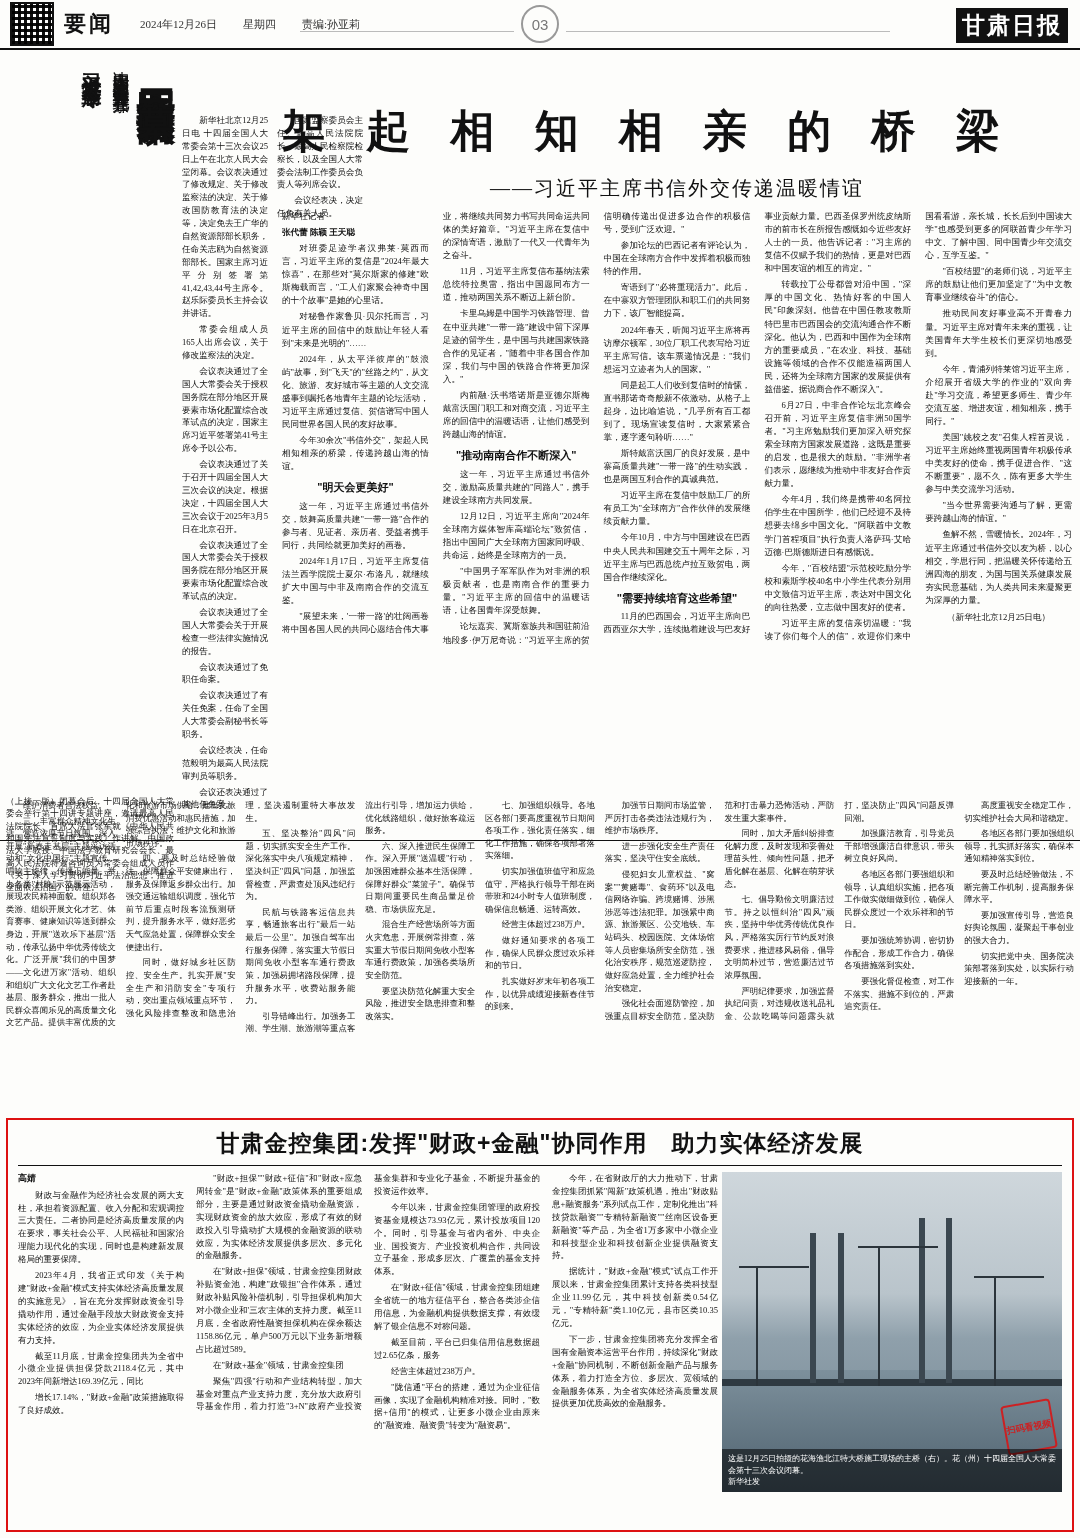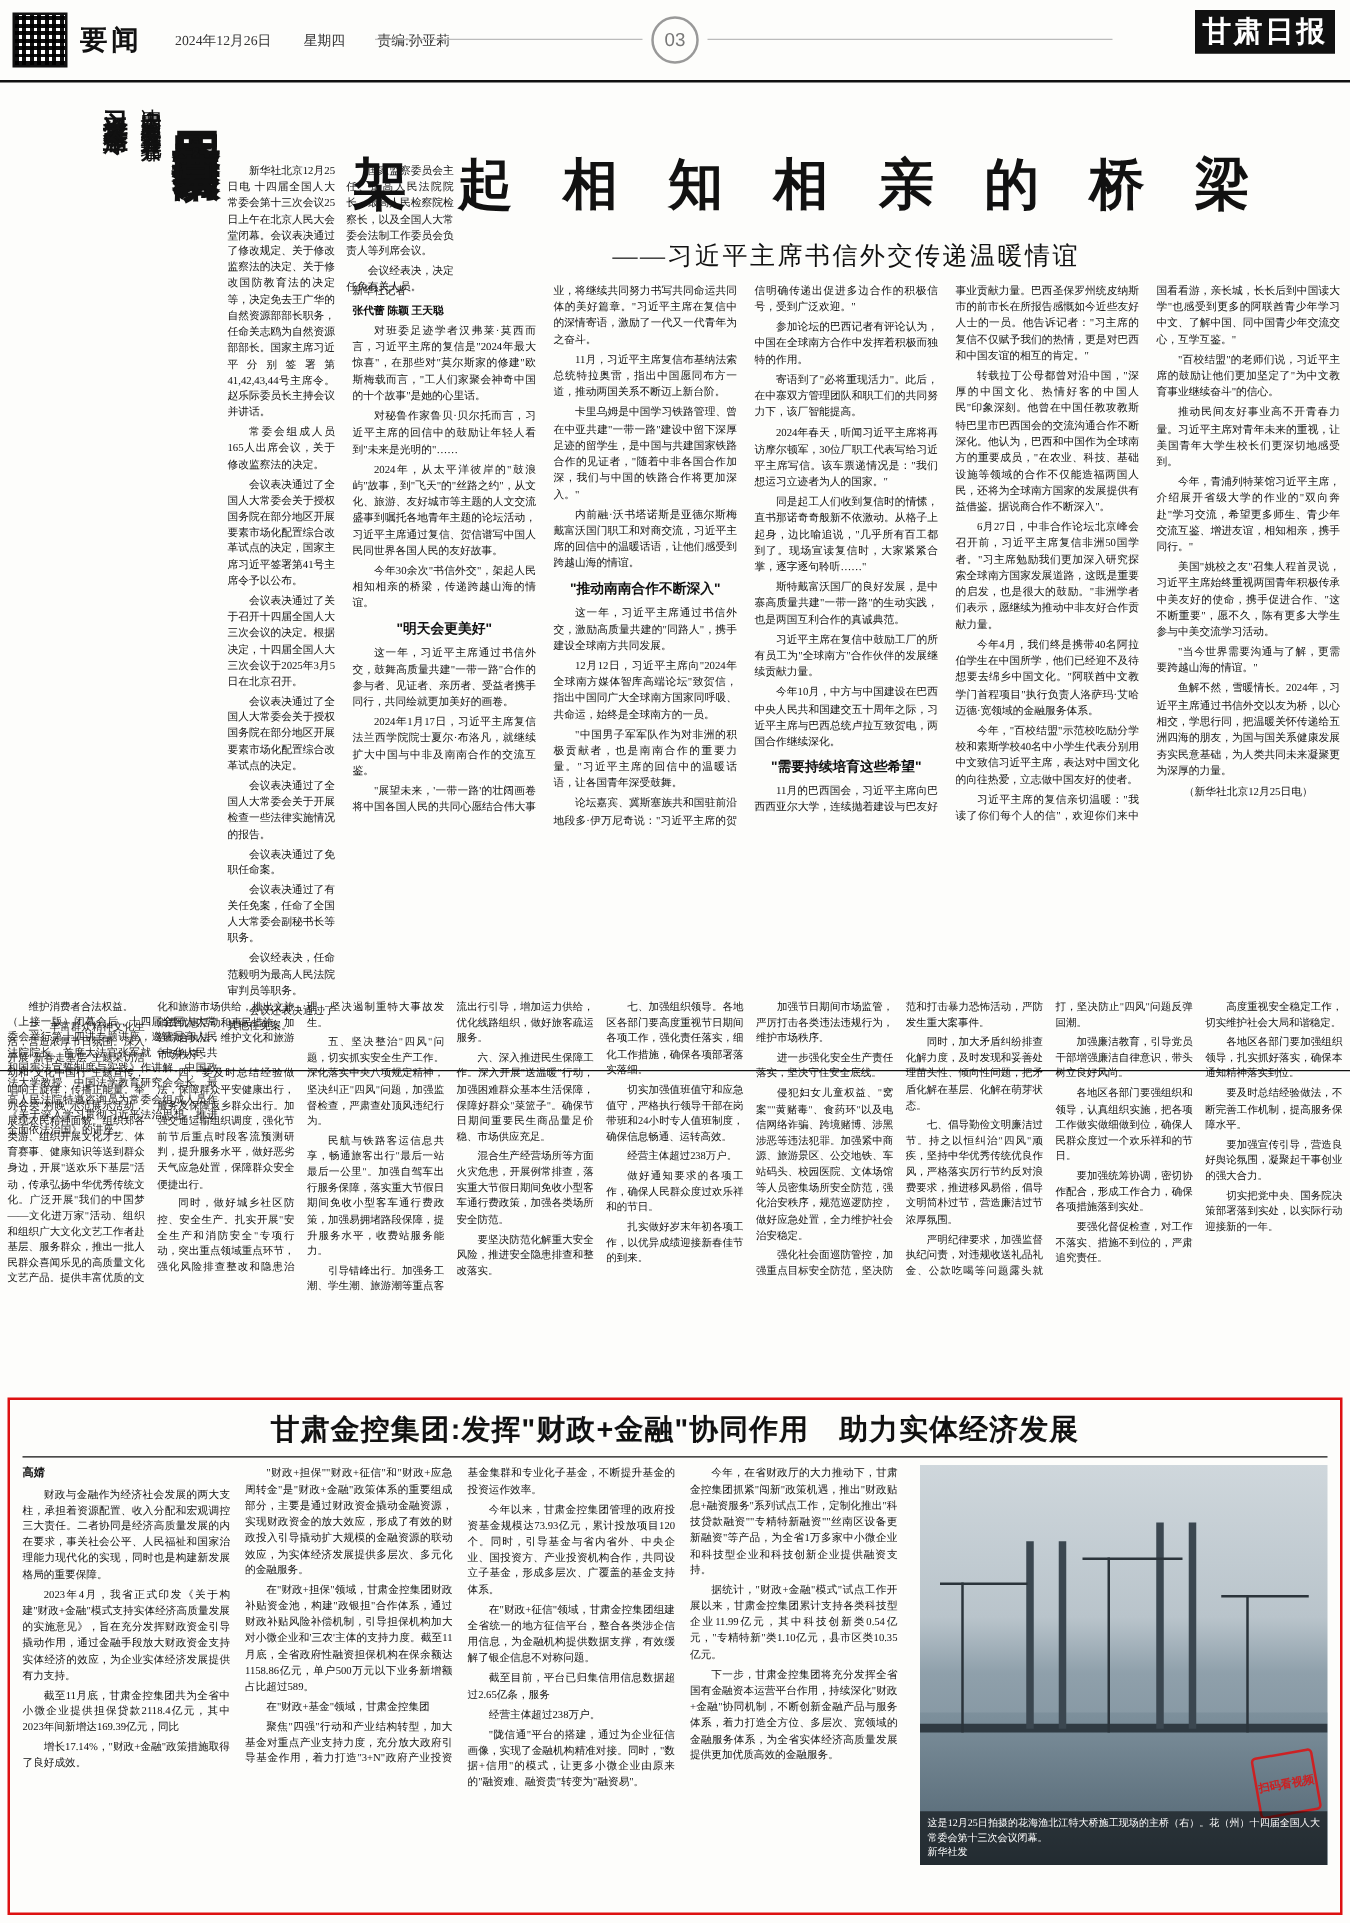--- a/index.html
+++ b/index.html
@@ -8,21 +8,21 @@
     background:#fdfdfb;
     font-family:"Liberation Serif", serif;
     color:#111;
     overflow:hidden;
     position:relative;
   }
   .page{position:relative;width:1080px;height:1538px;}
 
   
   .masthead{
-    position:relative;height:66px;border-bottom:2px solid #111;
+    position:relative;height:50px;border-bottom:2px solid #111;
     display:flex;align-items:center;padding:0 10px;box-sizing:border-box;text-align:center;
   }
   .qr{
     width:44px;height:44px;flex:0 0 44px;margin-right:10px;
     background:
       repeating-linear-gradient(90deg,#111 0 3px,#fff 3px 6px),
       repeating-linear-gradient(0deg,#111 0 3px,#fff 3px 6px);
     background-blend-mode:multiply;
     border:2px solid #111;box-sizing:border-box;
   }
@@ -120,21 +120,21 @@
     position:absolute;left:6px;top:1118px;right:6px;bottom:6px;
     border:2px solid #d11;box-sizing:border-box;padding:8px 10px;
     display:flex;flex-direction:column;
   }
   .bb-title{
     font-size:23px;font-weight:bold;text-align:center;letter-spacing:1px;
     font-family:"Liberation Sans",sans-serif;margin-bottom:6px;
     border-bottom:0;
   }
   .bb-rule{height:1px;background:#111;margin:0 0 6px 0;}
-  .bb-inner{display:flex;flex:1;min-height:0;gap:18px;}
+  .bb-inner{display:flex;flex:1;min-height:0;gap:4px;}
   .bb-text{
     flex:0 0 700px;
     column-count:4;column-gap:12px;
     font-size:8.5px;line-height:1.52;text-align:justify;
   }
   .bb-text p{margin:0 0 3px 0;text-indent:2em;}
   .bb-author{font-size:9px;font-weight:bold;text-indent:0 !important;margin-bottom:4px;}
   .bb-photo{flex:1;position:relative;}
   .photo{
     position:relative;width:100%;height:320px;overflow:hidden;
@@ -240,21 +240,21 @@
       <p>2024年春天，听闻习近平主席将再访摩尔顿军，30位厂职工代表写给习近平主席写信。该车票递情况是："我们想运习立迹者为人的国家。"</p>
       <p>同是起工人们收到复信时的情愫，直书那诺奇奇般新不依激动。从格子上起身，边比喻追说，"几乎所有百工都到了。现场宣读复信时，大家紧紧合掌，逐字逐句聆听……"</p>
       <p>斯特戴富沃国厂的良好发展，是中寨高质量共建"一带一路"的生动实践，也是两国互利合作的真诚典范。</p>
       <p>习近平主席在复信中鼓励工厂的所有员工为"全球南方"合作伙伴的发展继续贡献力量。</p>
       <p>今年10月，中方与中国建设在巴西中央人民共和国建交五十周年之际，习近平主席与巴西总统卢拉互致贺电，两国合作继续深化。</p>
 
       <h3>"需要持续培育这些希望"</h3>
       <p>11月的巴西国会，习近平主席向巴西西亚尔大学，连续抛着建设与巴友好事业贡献力量。巴西圣保罗州统皮纳斯市的前市长在所报告感慨如今近些友好人士的一员。他告诉记者："习主席的复信不仅赋予我们的热情，更是对巴西和中国友谊的相互的肯定。"</p>
       <p>转载拉丁公母都曾对沿中国，"深厚的中国文化、热情好客的中国人民"印象深刻。他曾在中国任教攻教斯特巴里市巴西国会的交流沟通合作不断深化。他认为，巴西和中国作为全球南方的重要成员，"在农业、科技、基础设施等领域的合作不仅能造福两国人民，还将为全球南方国家的发展提供有益借鉴。据说商合作不断深入"。</p>
       <p>6月27日，中非合作论坛北京峰会召开前，习近平主席复信非洲50国学者。"习主席勉励我们更加深入研究探索全球南方国家发展道路，这既是重要的启发，也是很大的鼓励。"非洲学者们表示，愿继续为推动中非友好合作贡献力量。</p>
-      <p>今年4月，我们终是携带40名阿拉伯学生在中国所学，他们已经迎不及待想要去绵乡中国文化。"阿联酋中文教学门首程项目"执行负责人洛萨玛·艾哈迈德·宽领域的金融服务体系。</p>
+      <p>今年4月，我们终是携带40名阿拉伯学生在中国所学，他们已经迎不及待想要去绵乡中国文化。"阿联酋中文教学门首程项目"执行负责人洛萨玛·艾哈迈德·巴斯德斯进日有感慨说。</p>
       <p>今年，"百校结盟"示范校吃励分学校和素斯学校40名中小学生代表分别用中文致信习近平主席，表达对中国文化的向往热爱，立志做中国友好的使者。</p>
 
       <p>习近平主席的复信亲切温暖："我读了你们每个人的信"，欢迎你们来中国看看游，亲长城，长长后到中国读大学"也感受到更多的阿联酋青少年学习中文、了解中国、同中国青少年交流交心，互学互鉴。"</p>
       <p>"百校结盟"的老师们说，习近平主席的鼓励让他们更加坚定了"为中文教育事业继续奋斗"的信心。</p>
       <p>推动民间友好事业高不开青春力量。习近平主席对青年未来的重视，让美国青年大学生校长们更深切地感受到。</p>
       <p>今年，青浦列特莱馆习近平主席，介绍展开省级大学的作业的"双向奔赴"学习交流，希望更多师生、青少年交流互鉴、增进友谊，相知相亲，携手同行。"</p>
       <p>美国"姚校之友"召集人程首灵说，习近平主席始终重视两国青年积极传承中美友好的使命，携手促进合作、"这不断重要"，愿不久，陈有更多大学生参与中美交流学习活动。</p>
       <p>"当今世界需要沟通与了解，更需要跨越山海的情谊。"</p>
       <p>鱼解不然，雪暖情长。2024年，习近平主席通过书信外交以友为桥，以心相交，学思行同，把温暖关怀传递给五洲四海的朋友，为国与国关系健康发展夯实民意基础，为人类共同未来凝聚更为深厚的力量。</p>
       <p class="sig">（新华社北京12月25日电）</p>

